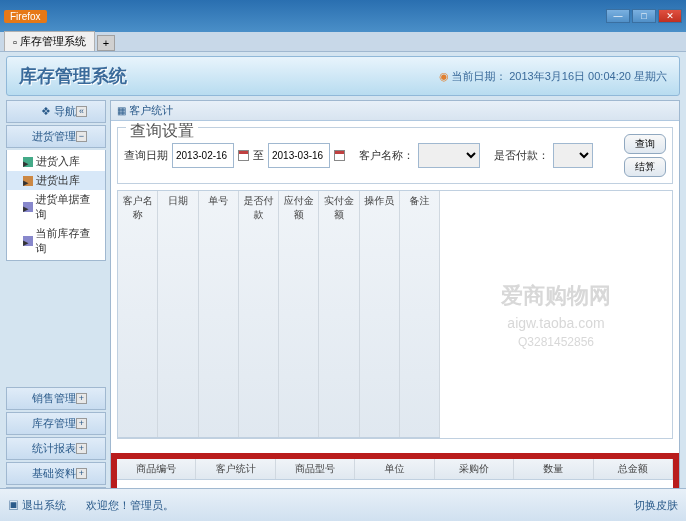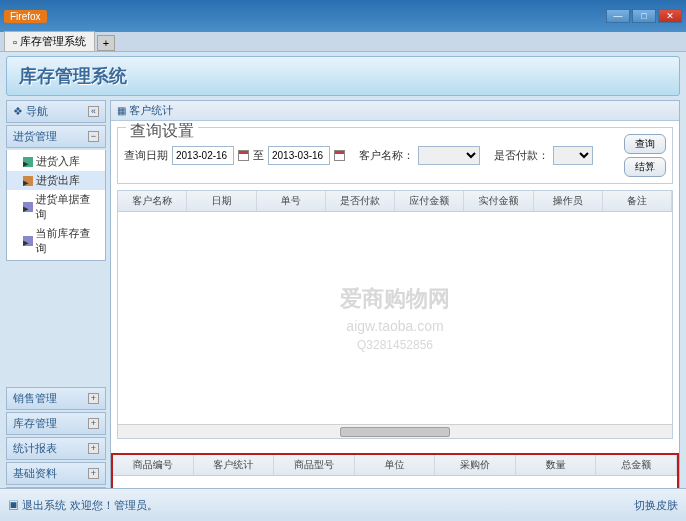--- a/index.html
+++ b/index.html
@@ -10,48 +10,48 @@
 .winbtn{width:24px;height:14px;background:linear-gradient(#7ab0e0,#5090c8);border:1px solid #3a6fa0;display:flex;align-items:center;justify-content:center;font-size:9px;color:#fff}
 .winbtn.close{background:linear-gradient(#e05040,#c03020)}
 .tabbar{height:20px;background:#c8d8e8;display:flex;align-items:end;padding-left:4px;border-bottom:1px solid #a0b8d0}
 .tab{background:#f0f0f0;border:1px solid #b0b0b0;border-bottom:none;padding:2px 8px;font-size:10px;display:flex;align-items:center;gap:3px}
 .tab-add{width:18px;height:16px;background:#d0d0d0;border:1px solid #a0a0a0;margin-left:2px;text-align:center;font-size:11px;line-height:14px}
 .banner{height:40px;margin:4px 6px;background:linear-gradient(#e8f4fc,#b8dcf0);border:1px solid #90b8d8;border-radius:3px;display:flex;align-items:center;padding:0 12px;position:relative;overflow:hidden}
 .banner h1{color:#3a6a9a;font-size:18px;font-weight:bold;text-shadow:1px 1px 0 #fff}
 .banner .date{margin-left:auto;color:#3a6a9a;font-size:10px}
 .main{display:flex;margin:0 6px;gap:4px;height:410px}
 .sidebar{width:100px;display:flex;flex-direction:column;gap:2px}
-.nav-hdr{background:linear-gradient(#e0ecf8,#c8dcf0);border:1px solid #a0b8d0;padding:3px 6px;font-size:10px;color:#2a5a8a;display:flex;align-items:center;justify-content:space-between;cursor:pointer}
+.nav-hdr{background:linear-gradient(#e0ecf8,#c8dcf0);border:1px solid #a0b8d0;padding:3px 18px;font-size:10px;color:#2a5a8a;display:flex;align-items:center;justify-content:flex-end;cursor:pointer}
 .nav-body{background:#fff;border:1px solid #a0b8d0;border-top:none;padding:2px 0}
 .nav-item{padding:2px 6px 2px 16px;font-size:10px;color:#333;cursor:pointer;display:flex;align-items:center;gap:3px}
 .nav-item.sel{background:#d8e8f8}
 .nav-item .ico{width:10px;height:10px;display:inline-block}
 .content{flex:1;background:#fff;border:1px solid #a0b8d0;display:flex;flex-direction:column}
 .ctab{background:linear-gradient(#e8f0f8,#d8e4f0);border-bottom:1px solid #b0c8e0;padding:2px 6px;font-size:10px;color:#2a5a8a}
 .fieldset{margin:6px;border:1px solid #c0d0e0;padding:6px;position:relative}
 .fieldset .lg{position:absolute;top:-7px;left:8px;background:#fff;padding:0 4px;font-size:16px;color:#555}
 .frow{display:flex;align-items:center;gap:4px;font-size:10px;color:#333}
 .frow label{white-space:nowrap}
-.frow input,.frow select{border:1px solid #a0b8d0;padding:1px 3px;font-size:10px;height:19px}
+.frow input,.frow select{border:1px solid #a0b8d0;padding:1px 3px;font-size:10px;height:25px}
 .frow input.date{width:62px}
 .frow select{width:62px}
 .btn{border:1px solid #90a8c0;background:linear-gradient(#f8f8f8,#e0e8f0);padding:2px 10px;font-size:10px;cursor:pointer;border-radius:6px}
 .btncol{display:flex;flex-direction:column;gap:3px;margin-left:auto}
-.grid{flex:1;margin:0 6px 14px;border:1px solid #c0d0e0;display:flex;flex-direction:column;overflow:hidden;position:relative}
+.grid{flex:1;margin:0 6px 14px;border:1px solid #c0d0e0;display:flex;flex-direction:row;overflow:hidden;position:relative}
 .ghdr{display:flex;background:linear-gradient(#f0f4f8,#e0e8f0);border-bottom:1px solid #c0d0e0}
 .ghdr div{flex:1;padding:3px 4px;font-size:10px;color:#444;border-right:1px solid #d0d8e0;text-align:center}
 .gbody{flex:1;background:#fff;position:relative}
 .wm{position:absolute;top:50%;left:50%;transform:translate(-50%,-50%);color:#d8d8d8;text-align:center;pointer-events:none}
 .wm div:nth-child(1){font-size:22px;font-weight:bold}
 .wm div:nth-child(2){font-size:14px;margin-top:4px}
 .wm div:nth-child(3){font-size:12px;margin-top:4px}
 .hscroll{height:14px;background:#f0f0f0;border-top:1px solid #d0d0d0;position:relative}
 .hscroll .thumb{position:absolute;left:40%;width:20%;height:10px;top:2px;background:#c8c8c8;border:1px solid #a0a0a0;border-radius:2px}
-.grid2{height:50px;margin:0 0 6px;border:2px solid #b91c1c}
-.statusbar{position:absolute;bottom:0;left:0;right:0;height:30px;background:linear-gradient(#e8f0f8,#d0e0f0);border-top:1px solid #a0b8d0;display:flex;align-items:center;padding:16px 8px;font-size:10px;color:#2a5a8a;gap:4px}
+.grid2{height:50px;margin:0 0 6px;border:6px solid #b91c1c}
+.statusbar{position:absolute;bottom:0;left:0;right:0;height:30px;background:linear-gradient(#e8f0f8,#d0e0f0);border-top:1px solid #a0b8d0;display:flex;align-items:center;padding:16px 8px;font-size:10px;color:#2a5a8a;gap:20px}
 .statusbar .r{margin-left:auto}
 .cal{width:11px;height:11px;display:inline-block;background:#fff;border:1px solid #888;position:relative;cursor:pointer}
 .cal:before{content:"";position:absolute;top:0;left:0;right:0;height:3px;background:#c04040}
 .exp{width:11px;height:11px;background:#e8e8e8;border:1px solid #999;text-align:center;line-height:9px;font-size:9px}
 </style>
 </head>
 <body>
 
 <div class="titlebar">
   <span class="ff">Firefox</span>
@@ -65,20 +65,25 @@
 <div class="tabbar">
   <div class="tab">
     <span>▫</span>
     <span>库存管理系统</span>
   </div>
   <div class="tab-add">+</div>
 </div>
 
 <div class="banner">
   <h1>库存管理系统</h1>
+  <div class="date">
+    <span style="color:#e08030">◉</span>
+    <span>当前日期：</span>
+    <span>2013年3月16日 00:04:20 星期六</span>
+  </div>
 </div>
 
 <div class="main">
   <div class="sidebar">
     <div class="nav-hdr">
       <span>❖ <span>导航</span></span>
         <span class="exp">«</span>
     </div>
     <div class="nav-hdr">
       <span>进货管理</span>

